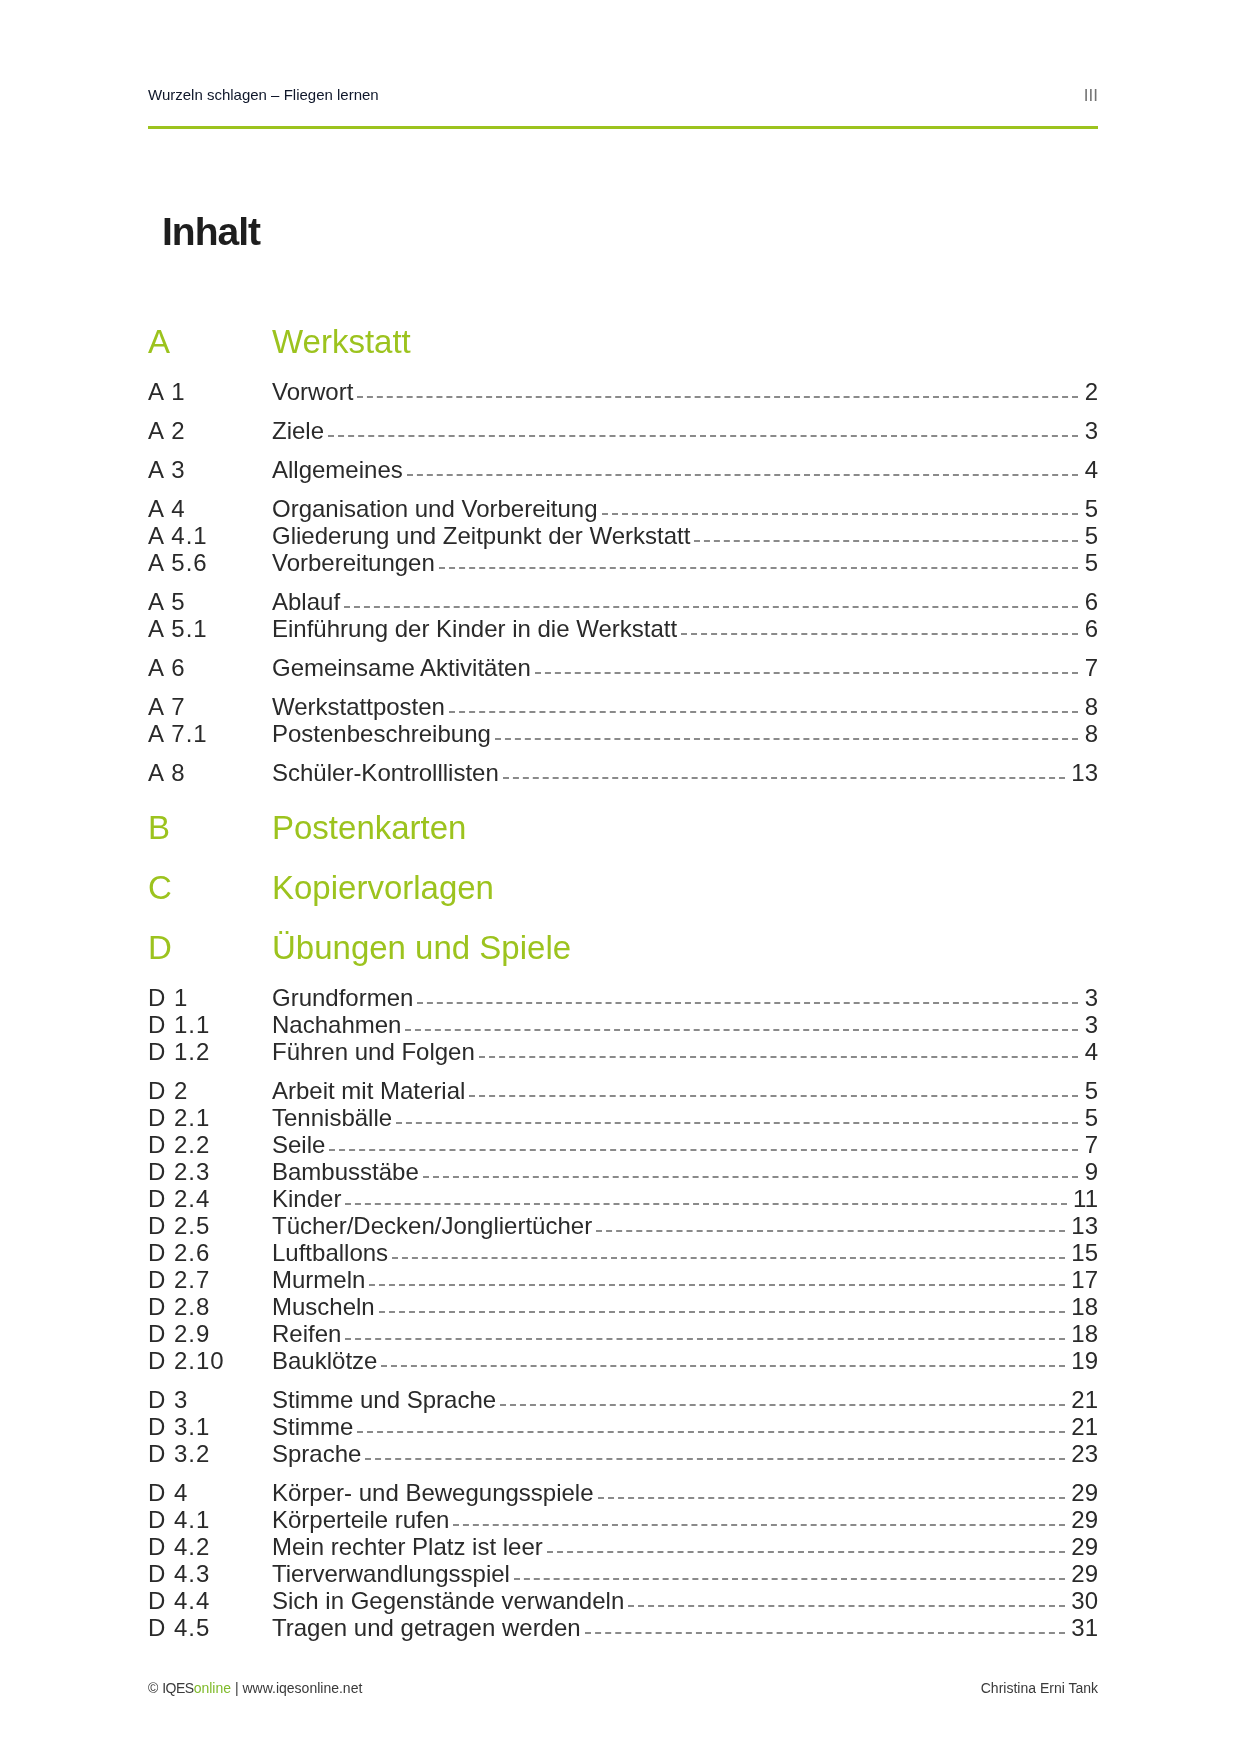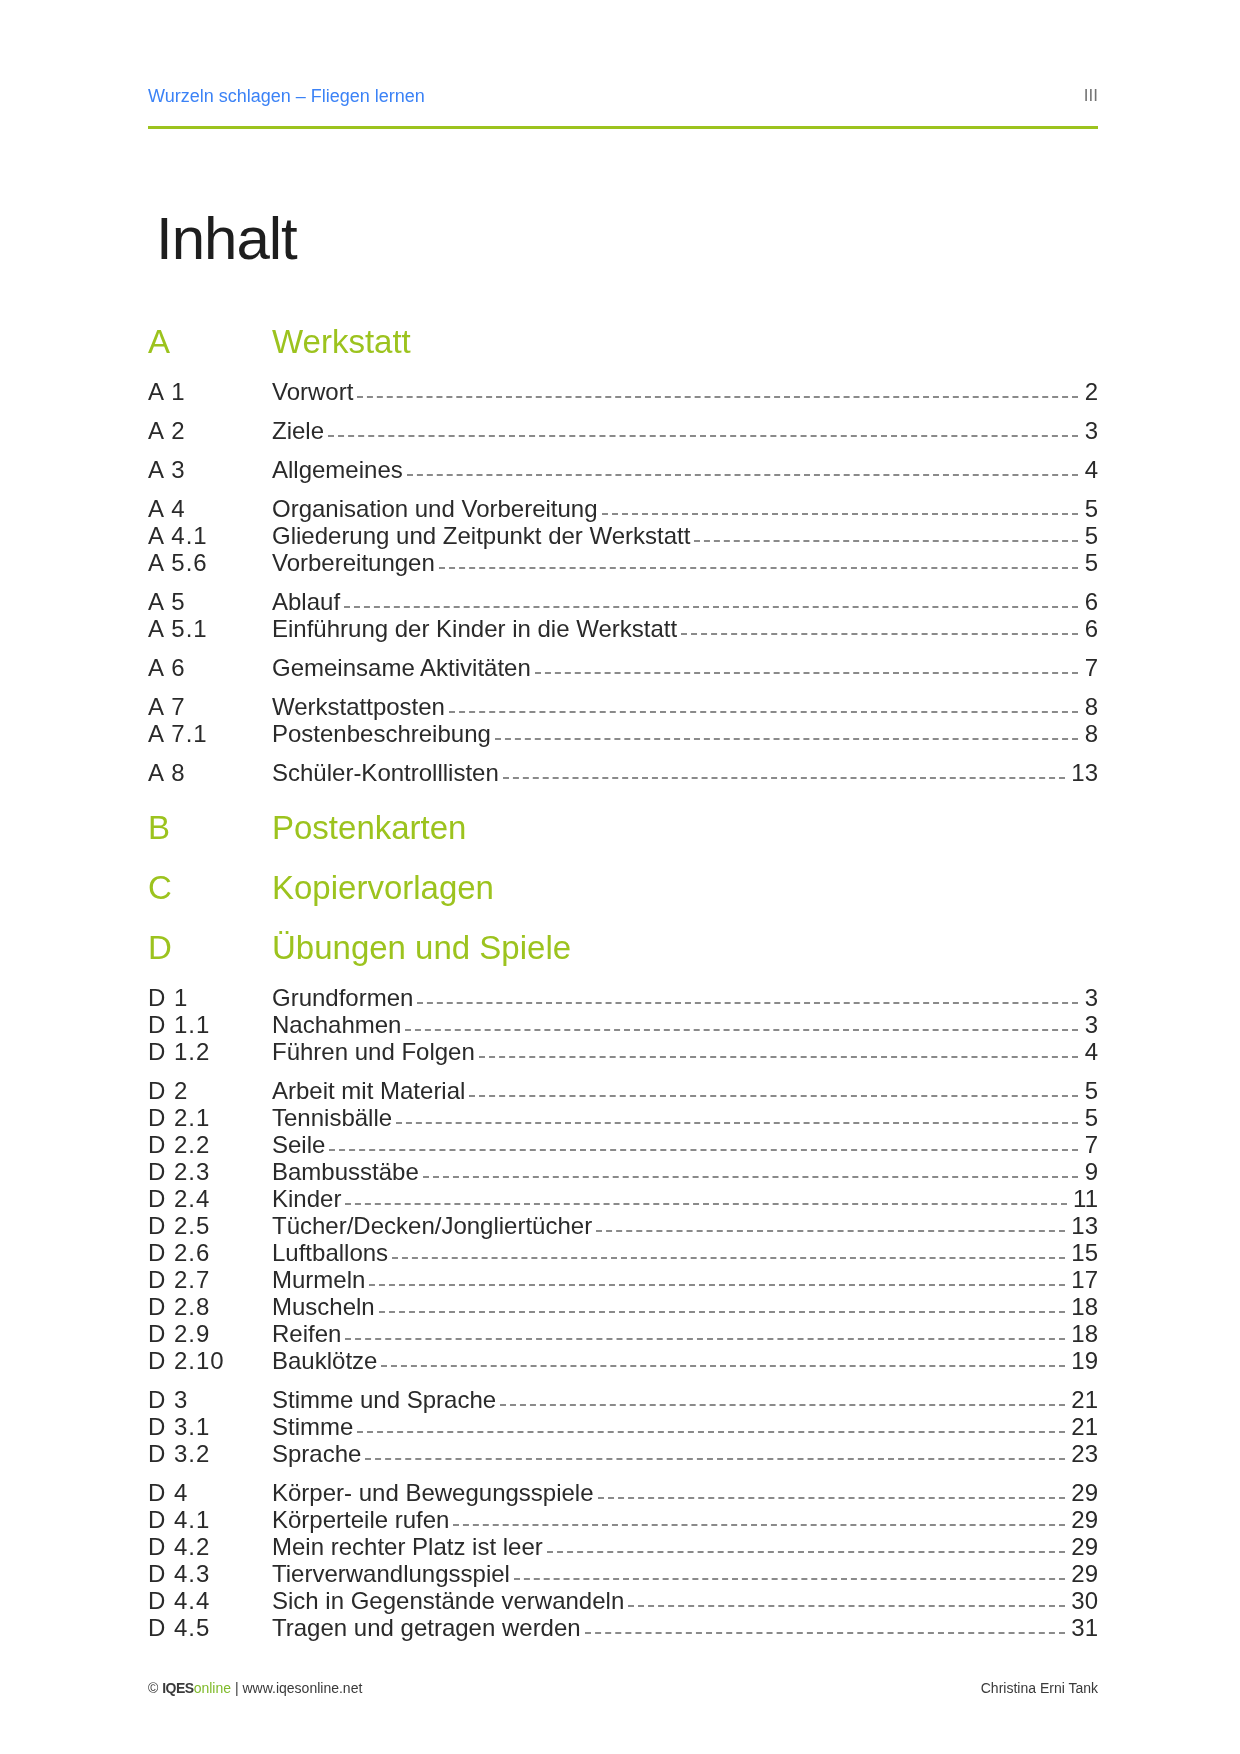--- a/index.html
+++ b/index.html
@@ -5,28 +5,28 @@
   html, body { margin: 0; padding: 0; background: #ffffff; }
   body {
     width: 1240px; height: 1754px; position: relative; overflow: hidden;
     font-family: "Liberation Sans", sans-serif; color: #1e1e1e;
   }
   .header {
     position: absolute; left: 148px; top: 86px; width: 950px; height: 40px;
     border-bottom: 3px solid #9cc31e;
   }
   .header .title {
-    position: absolute; left: 0; top: 0; font-size: 18px; color: #3b82f6;
+    position: absolute; left: 0; top: 0; font-size: 15px; color: #0f172a;
   }
   .header .pageno {
     position: absolute; right: 0; top: 0; font-size: 17px; color: #737373;
   }
   .main-title {
-    position: absolute; left: 146px; top: 194px; font-size: 60px; font-weight: normal;
-    color: #1e1e1e; margin: 10px; letter-spacing: -1px;
+    position: absolute; left: 146px; top: 194px; font-size: 39px; font-weight: bold;
+    color: #1e1e1e; margin: 16px; letter-spacing: -1px;
   }
   .toc { position: absolute; left: 148px; top: 318px; width: 950px; }
   .section-head {
     display: flex; align-items: baseline; color: #9cc31e; font-size: 33px; height: 60px;
     line-height: 48px;
   }
   .section-head .letter { width: 124px; }
   .entry {
     display: flex; align-items: baseline; font-size: 24px; height: 27px; line-height: 27px;
     color: #2a2a2a;
@@ -34,21 +34,21 @@
   .entry.gap { margin-top: 12px; justify-content: center; }
   .entry .num { width: 124px; letter-spacing: 1px; }
   .entry .text { white-space: nowrap; }
   .entry .leader {
     flex: 1; margin: 0 6px 0 4px; border-bottom: 2px dashed #8a8a8a; height: 18px;
     align-self: flex-start;
   }
   .entry .page { text-align: right; min-width: 14px; }
   .footer { position: absolute; left: 148px; top: 1680px; width: 950px; font-size: 14px; color: #3a3a3a; }
   .footer .left { position: absolute; left: 0; top: 0; }
-  .footer .brand { font-weight: bold; letter-spacing: -0.5px; text-align: center; }
+  .footer .brand { font-weight: normal; letter-spacing: -0.5px; text-align: center; }
   .footer .brand-green { color: #7fba2a; }
   .footer .right { position: absolute; right: 0; top: 0; }
 </style>
 </head>
 <body>
 
 <div class="header">
   <span class="title">Wurzeln schlagen – Fliegen lernen</span>
   <span class="pageno">III</span>
 </div>

